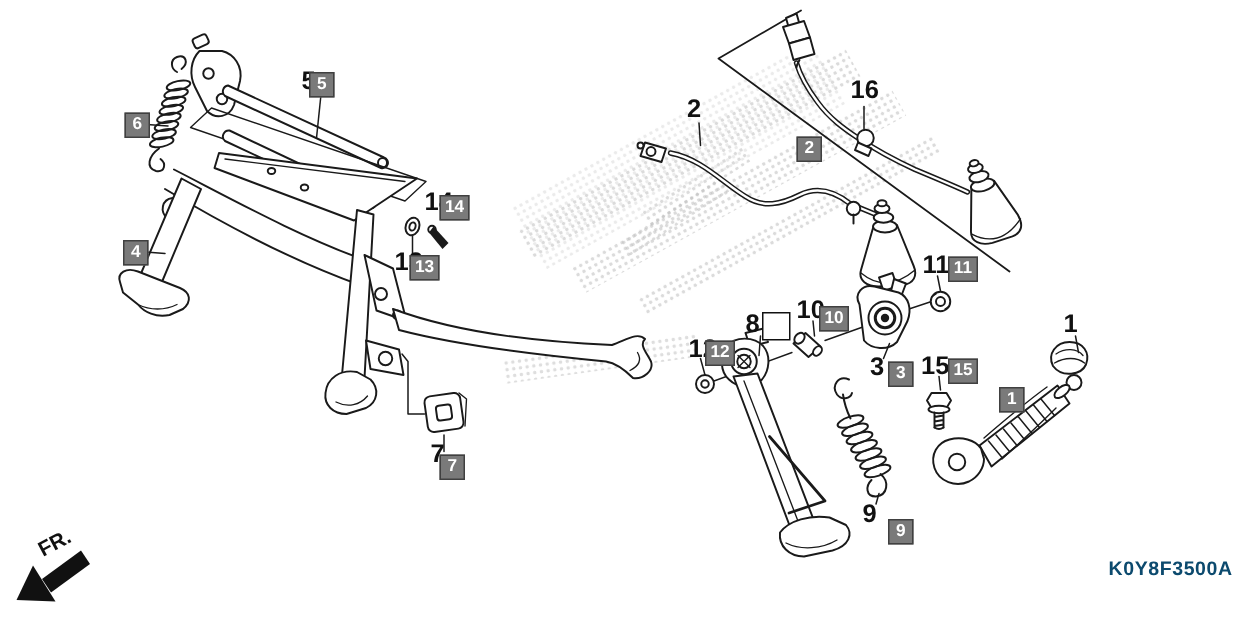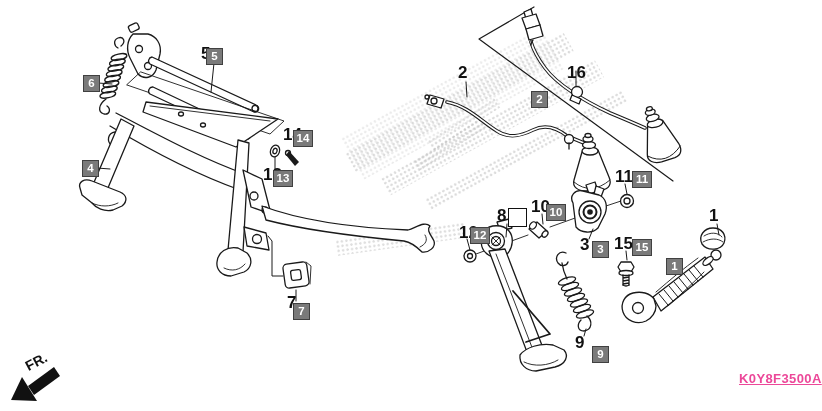--- a/index.html
+++ b/index.html
@@ -12,22 +12,22 @@
   .plbl{position:absolute;z-index:5;font-size:17px;font-weight:bold;color:#111;line-height:17px;
         letter-spacing:0;white-space:nowrap;}
   .blbl{position:absolute;z-index:6;height:15px;background:#7a7a7a;border:1px solid #404040;
         color:#fff;font-size:11.5px;font-weight:bold;line-height:14px;text-align:center;
         box-sizing:content-box;cursor:pointer;}
   .blbl.w1{width:15px;} .blbl.w2{width:18px;}
   .wbox{position:absolute;z-index:6;width:17px;height:17px;background:#fff;border:1.5px solid #111;
         cursor:pointer;}
   .fr{position:absolute;left:30px;top:358px;z-index:5;font-size:14px;font-weight:bold;color:#111;
       transform:rotate(-28deg);transform-origin:left bottom;}
-  .code{position:absolute;left:739px;top:371px;z-index:5;font-size:13px;font-weight:bold;color:#ec4899;
-        letter-spacing:.4px;text-decoration:underline;}
+  .code{position:absolute;left:739px;top:371px;z-index:5;font-size:13px;font-weight:bold;color:#0c4a6e;
+        letter-spacing:.4px;}
 </style>
 </head>
 <body>
 
 <div class="stage">
 
   <div class="dots" style="left:352px;top:135px;width:230px;height:48px;opacity:.3;transform:rotate(-29deg);"></div>
   <div class="dots" style="left:350px;top:152px;width:250px;height:22px;transform:rotate(-29deg);"></div>
   <div class="dots" style="left:385px;top:177px;width:245px;height:20px;transform:rotate(-29deg);"></div>
   <div class="dots" style="left:428px;top:198px;width:225px;height:14px;transform:rotate(-29deg);"></div>
@@ -249,21 +249,21 @@
       <path d="M296,290 L296,301"></path>
     </g>
 
     <g>
       <path d="M54,367 L60,376 L34,395 L28,386 Z" fill="#111" stroke="none"></path>
       <path d="M37,401 L11,400 L22,377 Z" fill="#111" stroke="none"></path>
     </g>
   </svg>
 
   <div class="plbl" style="left:458px;top:64px">2</div>
-  <div class="plbl" style="left:567px;top:64px">16</div>
+  <div class="plbl" style="left:567px;top:51px">16</div>
   <div class="plbl" style="left:615px;top:168px">11</div>
   <div class="plbl" style="left:497px;top:207px">8</div>
   <div class="plbl" style="left:531px;top:198px">10</div>
   <div class="plbl" style="left:459px;top:224px">12</div>
   <div class="plbl" style="left:263px;top:166px">13</div>
   <div class="plbl" style="left:283px;top:126px">14</div>
   <div class="plbl" style="left:201px;top:45px">5</div>
   <div class="plbl" style="left:287px;top:294px">7</div>
   <div class="plbl" style="left:580px;top:236px">3</div>
   <div class="plbl" style="left:614px;top:235px">15</div>

